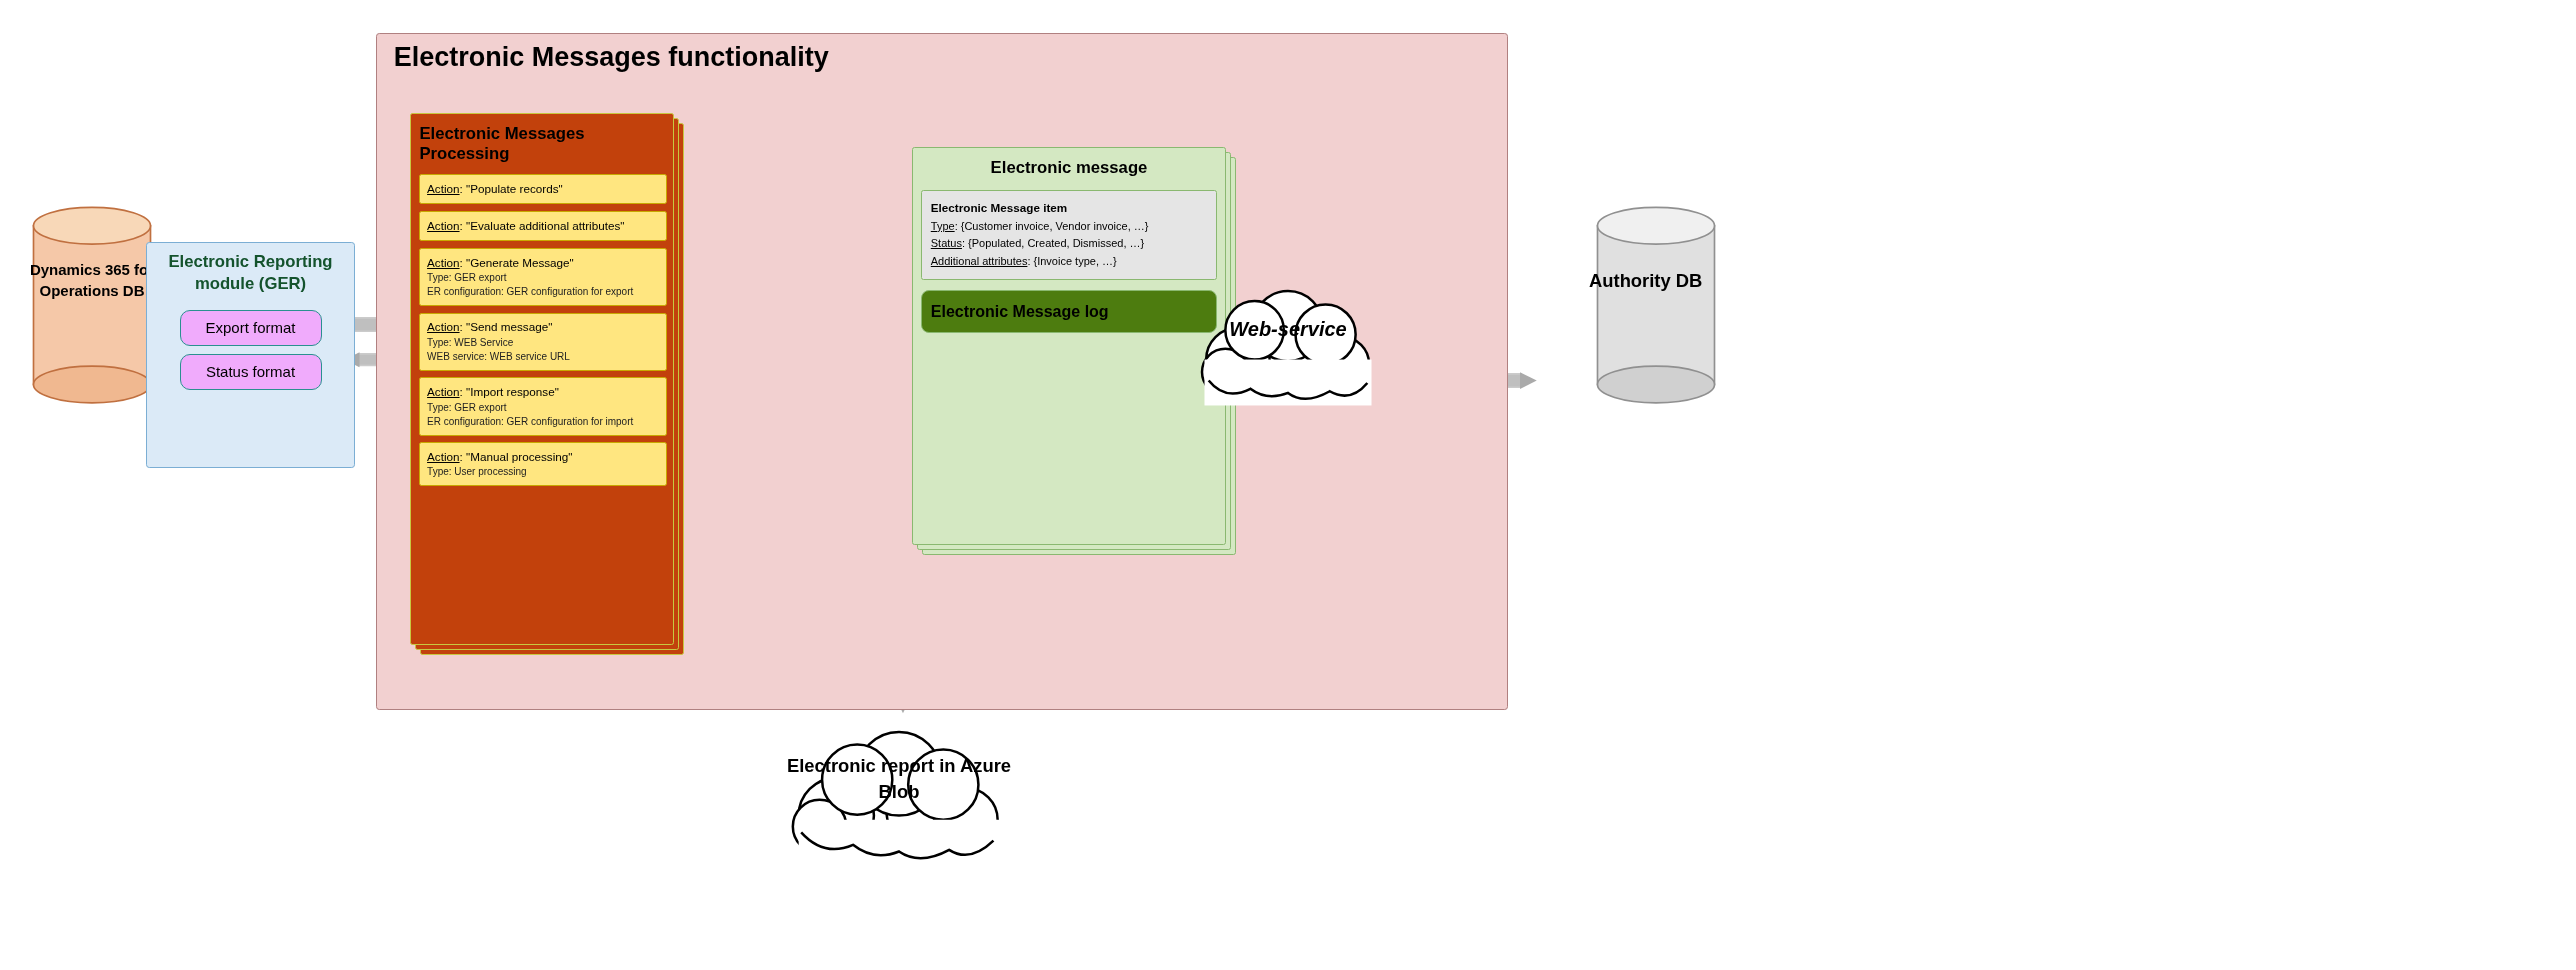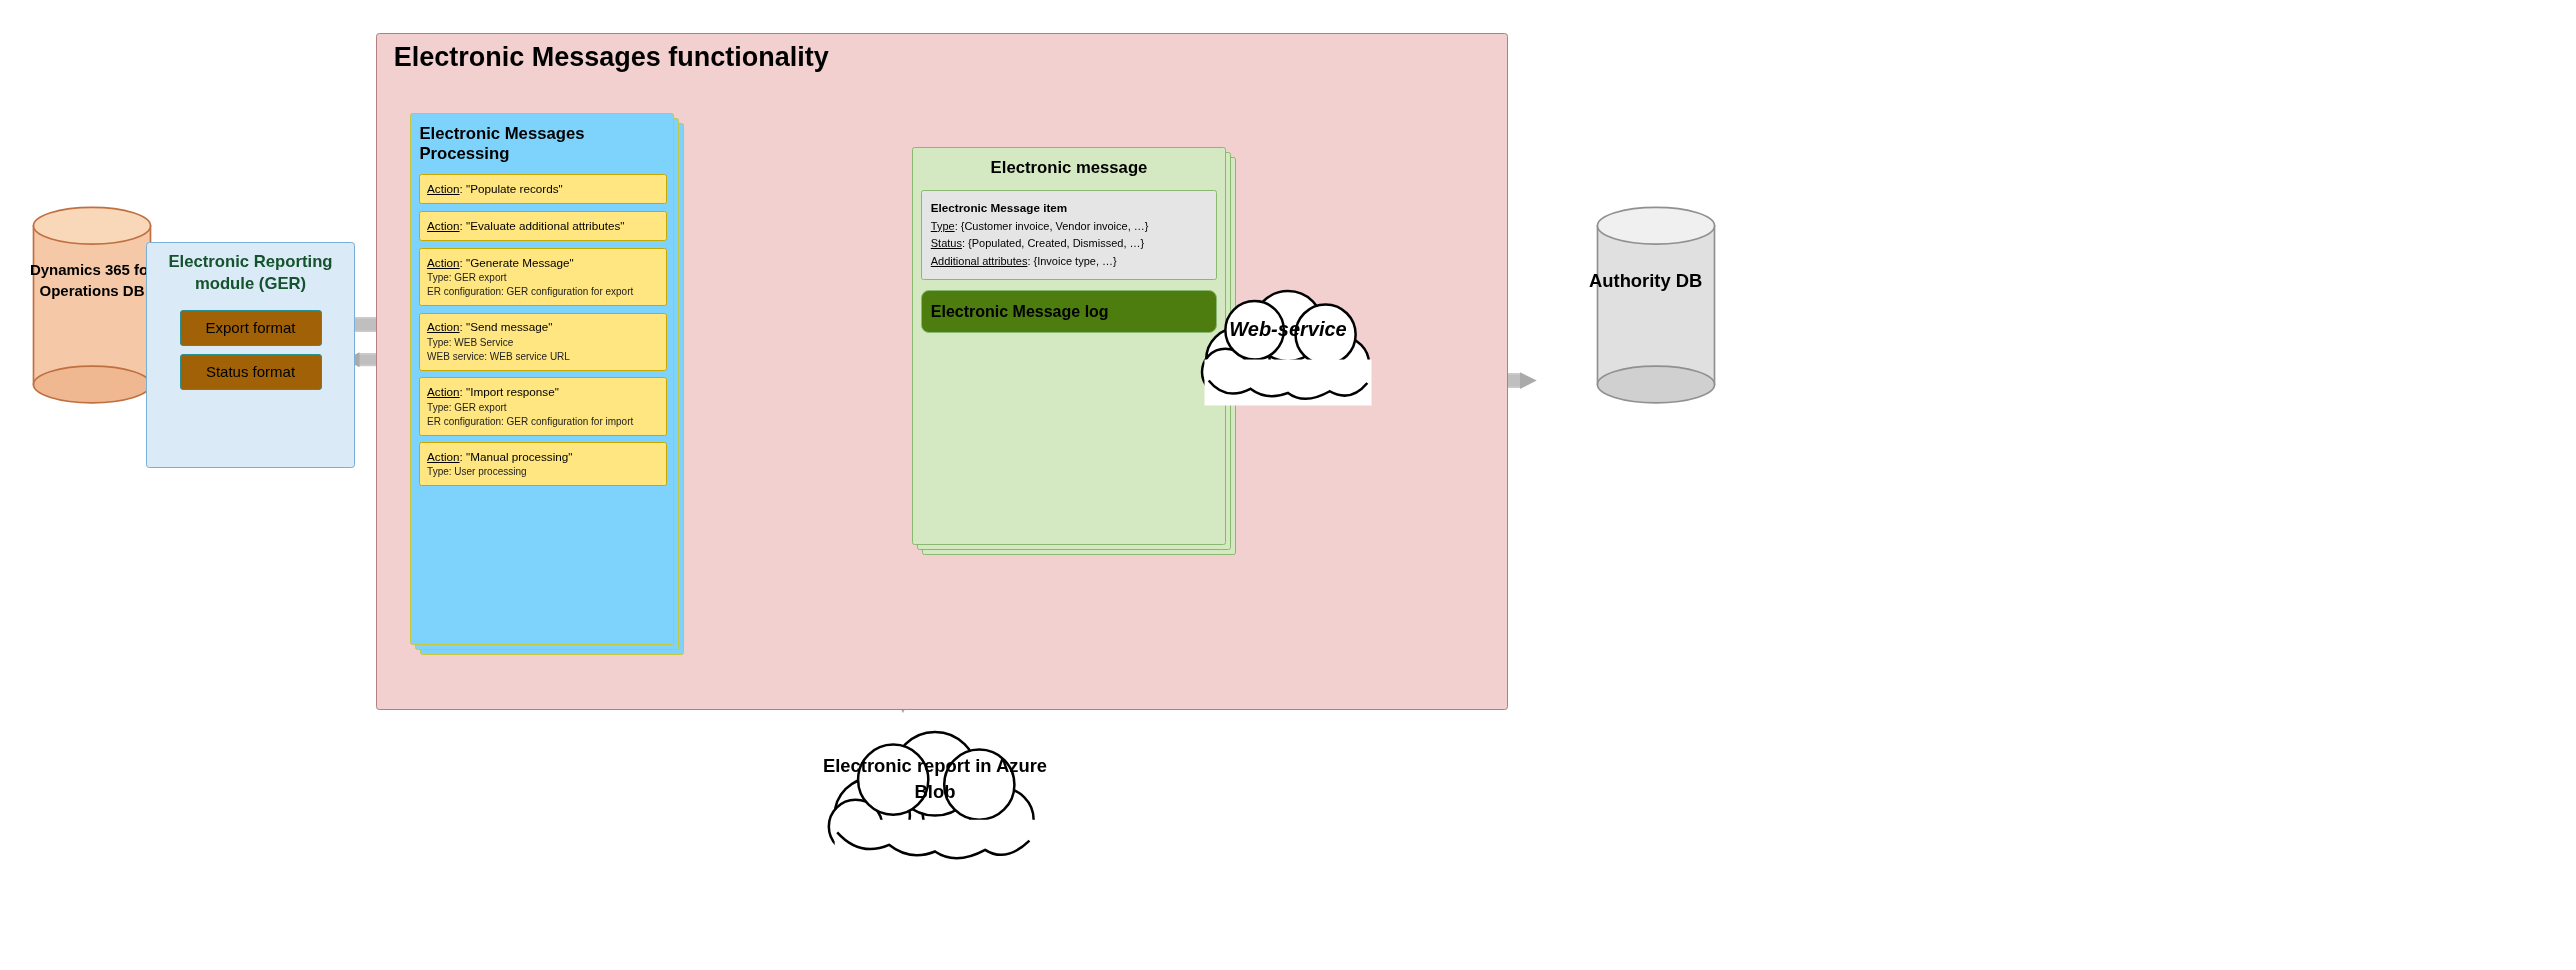--- a/index.html
+++ b/index.html
@@ -60,41 +60,41 @@
       padding: 8.4px 6.7px 6.7px 6.7px;
       line-height: 1.3;
     }
 
     
     .format-btn {
       display: block;
       margin: 8.4px auto;
       width: 142px;
       padding: 8.4px 6.7px;
-      background: #a16207;
+      background: #f0abfc;
       border: 0.8px solid #2a9090;
-      border-radius: 3px;
+      border-radius: 10px;
       font-size: 15px;
       color: #000;
       text-align: center;
       cursor: pointer;
     }
 
     
     .em-processing-outer {
       position: absolute;
       top: 79px;
       left: 33px;
       width: 276px;
       height: 543px;
     }
 
     .paper-page {
       position: absolute;
-      background: #7dd3fc;
+      background: #c2410c;
       border: 1.3px solid #c8c840;
       border-radius: 2.5px;
     }
 
     .paper-page-3 { top: 10px; left: 10px; width: 264px; height: 532px; }
     .paper-page-2 { top: 5px; left: 5px; width: 264px; height: 532px; }
     .paper-page-1 { top: 0px; left: 0px; width: 264px; height: 532px; }
 
     .em-processing-content {
       position: absolute;
@@ -212,21 +212,20 @@
       text-align: center;
     }
 
     
     .azure-cloud {
       position: absolute;
       display: flex;
       align-items: flex-end;
       justify-content: center;
       text-align: center;
-      margin-left: 36px;
     }
 
     
     .db-cylinder {
       position: absolute;
       display: flex;
       flex-direction: column;
       align-items: center;
     }
 

